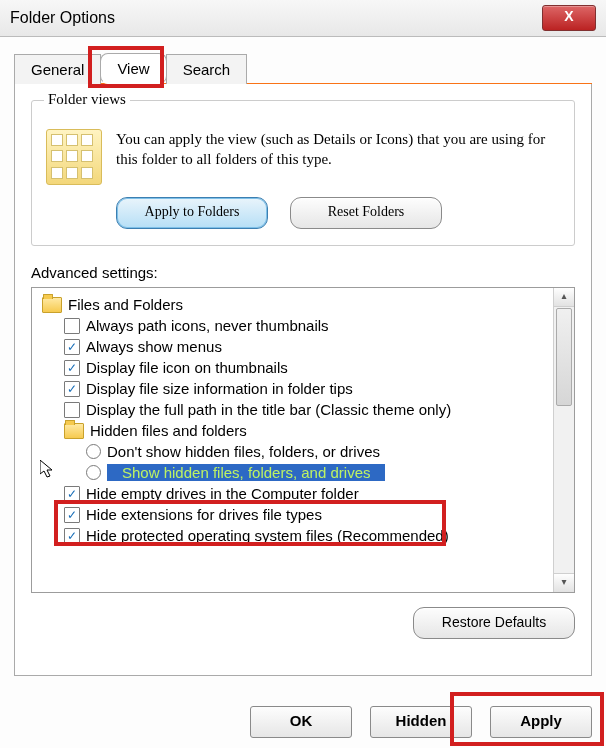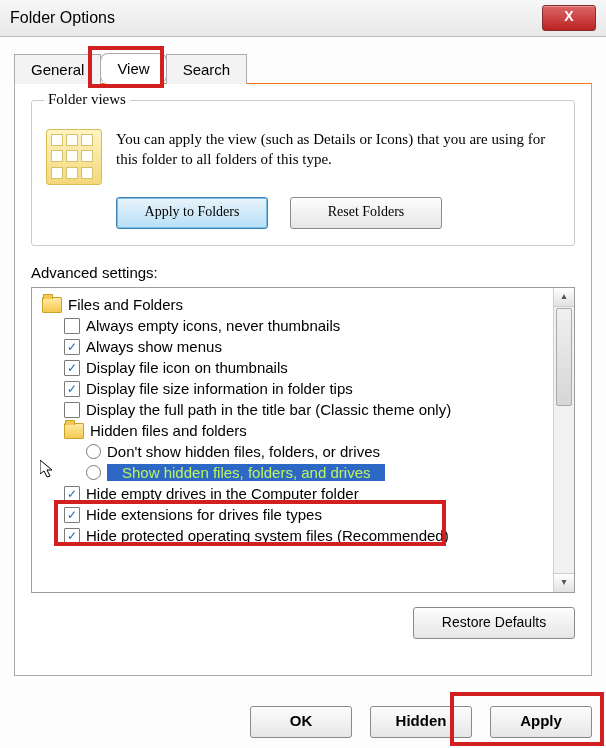--- a/index.html
+++ b/index.html
@@ -129,21 +129,21 @@
   .fv-buttons {
     display: flex;
     gap: 22px;
     margin-top: 12px;
     margin-left: 70px;
   }
   .btn {
     min-width: 150px;
     height: 30px;
     border: 1px solid #8a8a8a;
-    border-radius: 3px;
+    border-radius: 11px;
     background: linear-gradient(#fdfdfd, #e6e6e6);
     font-size: 14px;
     text-align: center;
     line-height: 28px;
     box-shadow: inset 0 1px 0 #fff;
   }
   .btn.primary {
     border: 1px solid #3c7fb1;
     background: linear-gradient(#e9f4fb, #b6dff6);
     box-shadow: 0 0 0 1px #7ec0e8 inset, inset 0 1px 0 #fff;
@@ -348,21 +348,21 @@
   <div class="tree">
     <div class="tree-inner">
 
       <div class="node">
         <span class="folder-glyph"></span>
         <span>Files and Folders</span>
       </div>
 
       <div class="node indent1">
         <span class="chk"></span>
-        <span>Always empty icons, never thumbnails</span>
+        <span>Always path icons, never thumbnails</span>
       </div>
       <div class="node indent1">
         <span class="chk checked"></span>
         <span>Always show menus</span>
       </div>
       <div class="node indent1">
         <span class="chk checked"></span>
         <span>Display file icon on thumbnails</span>
       </div>
       <div class="node indent1">

